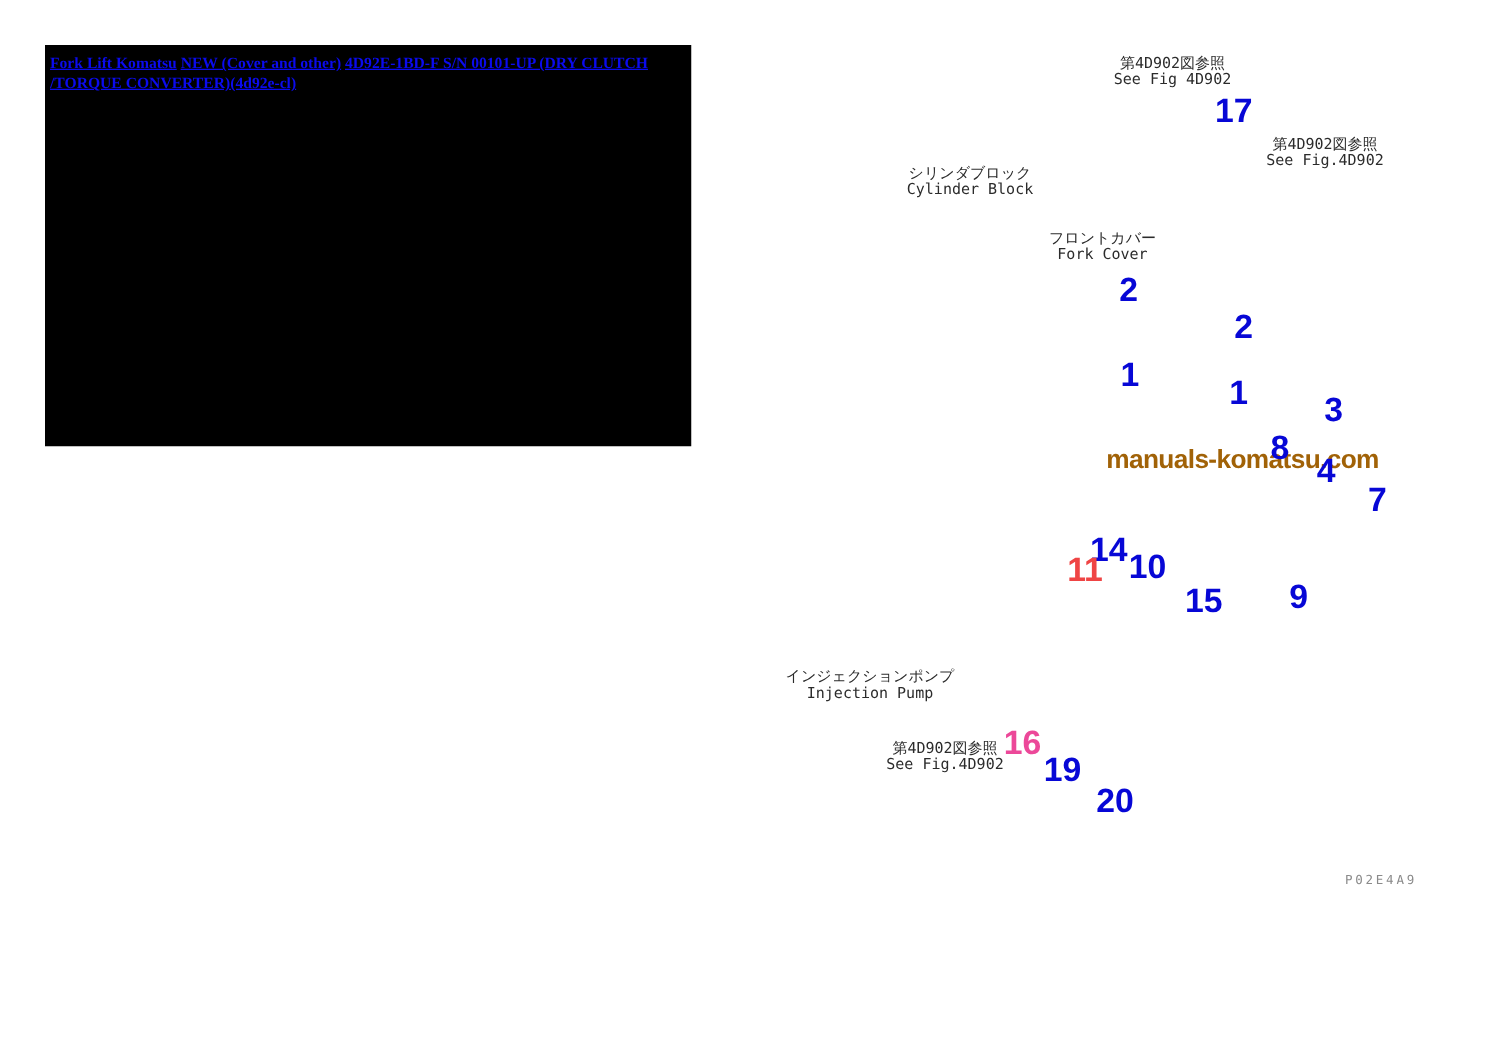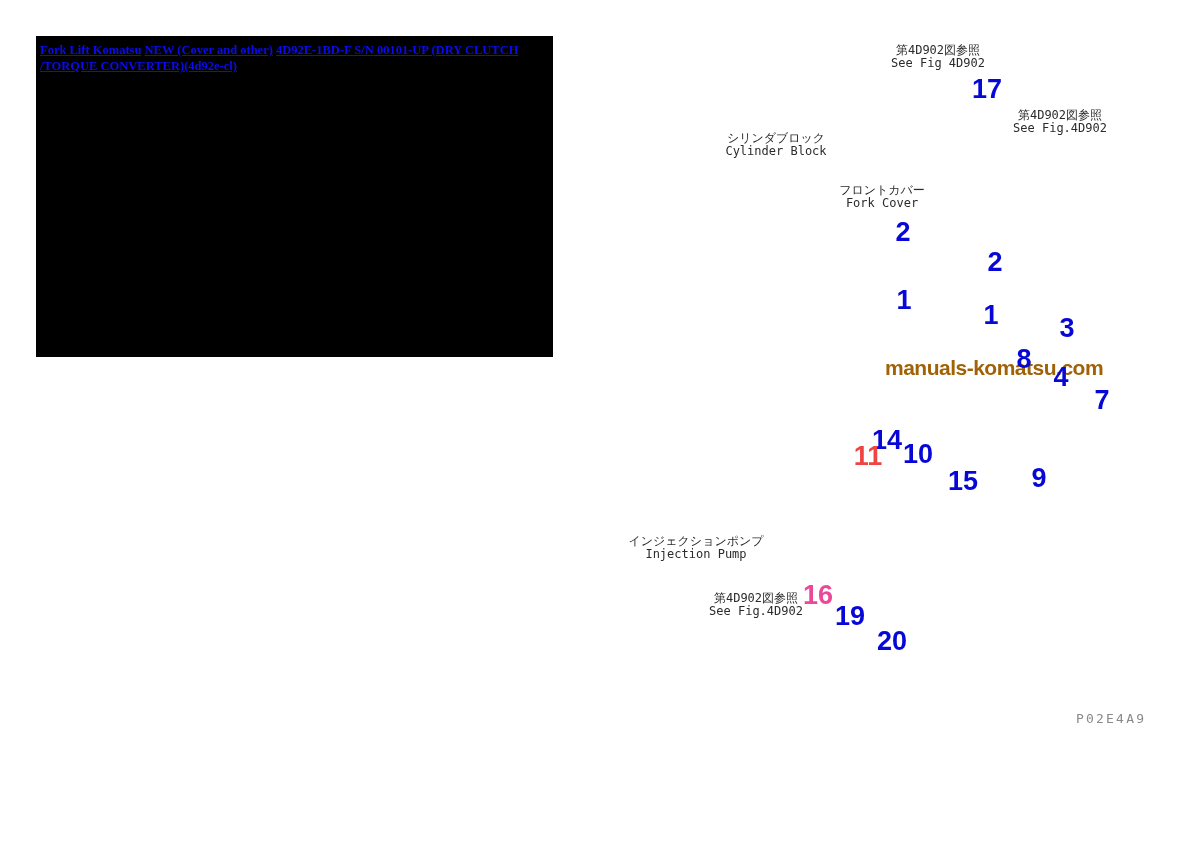--- a/index.html
+++ b/index.html
@@ -14,21 +14,21 @@
   #diagram{position:absolute;left:637px;top:28px;width:499px;height:690px;}
   #diagram svg{position:absolute;left:0;top:0;}
   .callout{position:absolute;transform:translate(-50%,-50%);
            font-family:Liberation Sans, sans-serif;font-size:27px;font-weight:600;cursor:pointer;}
   .fig-label{position:absolute;transform:translateX(-50%);text-align:center;
              font-family:"DejaVu Sans Mono",monospace;font-size:12px;line-height:13px;
              color:#2b2b2b;white-space:nowrap;}
   #watermark{position:absolute;left:885px;top:356px;font-family:"Liberation Sans",sans-serif;
              font-size:21px;font-weight:bold;color:#a16207;letter-spacing:-0.5px;}
   #pagecode{position:absolute;left:1076px;top:699px;font-family:"DejaVu Sans Mono",monospace;
-            font-size:13px;letter-spacing:2.2px;color:#8a8a8a;margin-top:12px;}
+            font-size:10px;letter-spacing:2.2px;color:#8a8a8a;}
 </style>
 </head>
 <body>
 
 <div id="page">
 
   <div id="blackout">
     <div id="crumbs">
       <a style="color: rgb(11, 11, 238);">Fork Lift Komatsu</a>
       <a style="color: rgb(11, 11, 238);">NEW (Cover and other)</a>

